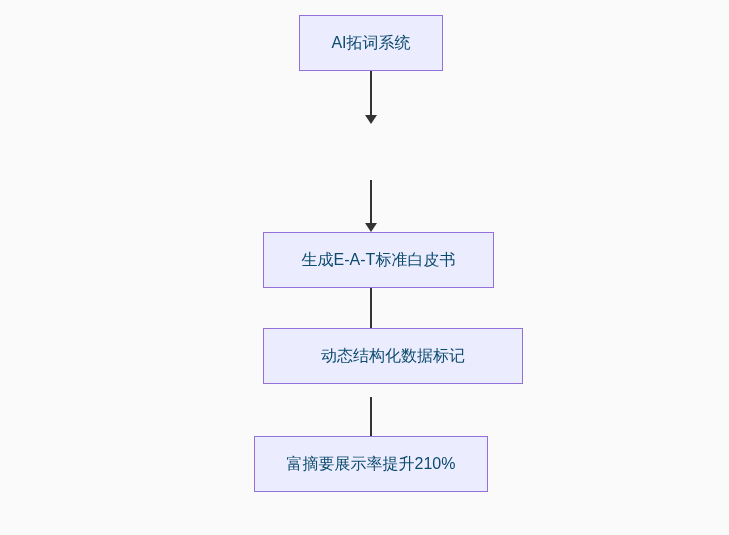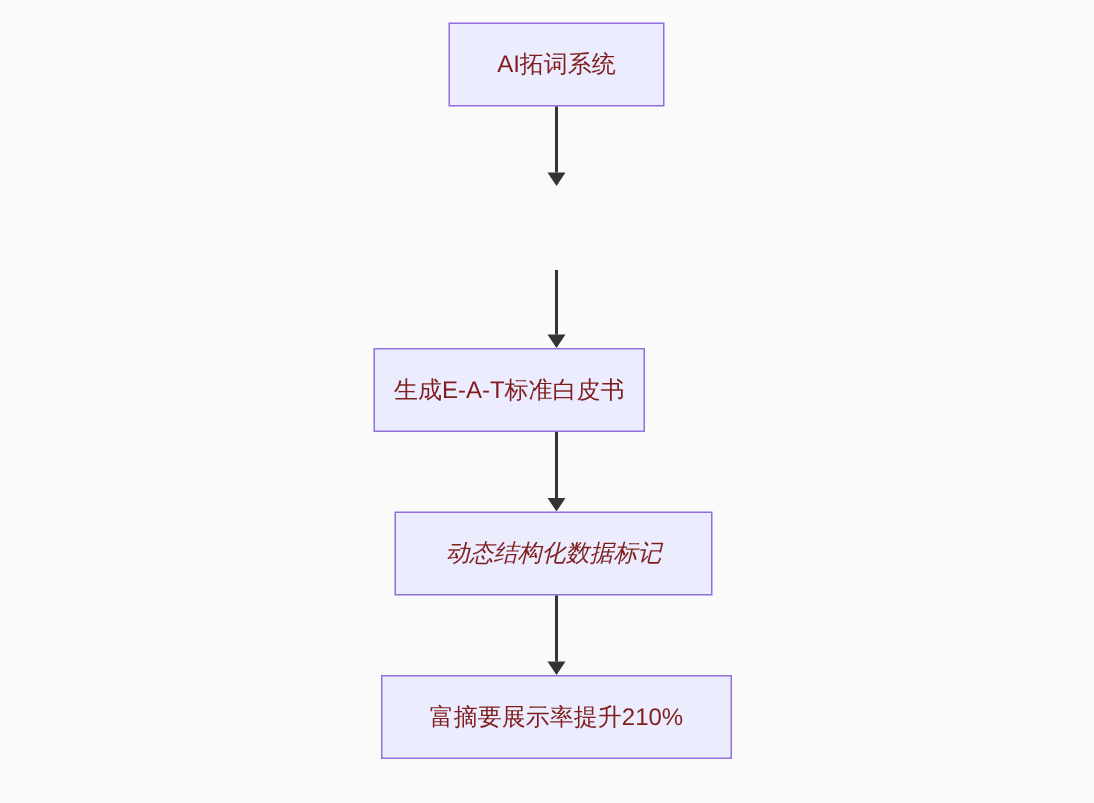--- a/index.html
+++ b/index.html
@@ -17,29 +17,29 @@
   }
   .flow-node {
     position: absolute;
     box-sizing: border-box;
     height: 56px;
     background: #ECECFF;
     border: 1.5px solid #9370DB;
     display: flex;
     align-items: center;
     justify-content: center;
-    color: #7f1d1d;
+    color: #0c4a6e;
     font-size: 16px;
     white-space: nowrap;
   }
   .flow-node-1 { left: 299px; top: 15px;  width: 144px; }
   .flow-node-2 { left: 276px; top: 124px; width: 190px; }
-  .flow-node-3 { left: 249px; top: 232px; width: 181px; }
-  .flow-node-4 { left: 263px; top: 341px; width: 212px; font-style: italic; }
-  .flow-node-5 { left: 254px; top: 450px; width: 234px; }
+  .flow-node-3 { left: 263px; top: 232px; width: 231px; }
+  .flow-node-4 { left: 263px; top: 328px; width: 260px; }
+  .flow-node-5 { left: 254px; top: 436px; width: 234px; }
 
   .flow-edge {
     position: absolute;
     left: 365px;
     width: 12px;
     display: flex;
     flex-direction: column;
     align-items: center;
   }
   .flow-edge-1 { top: 71px;  height: 53px; }

